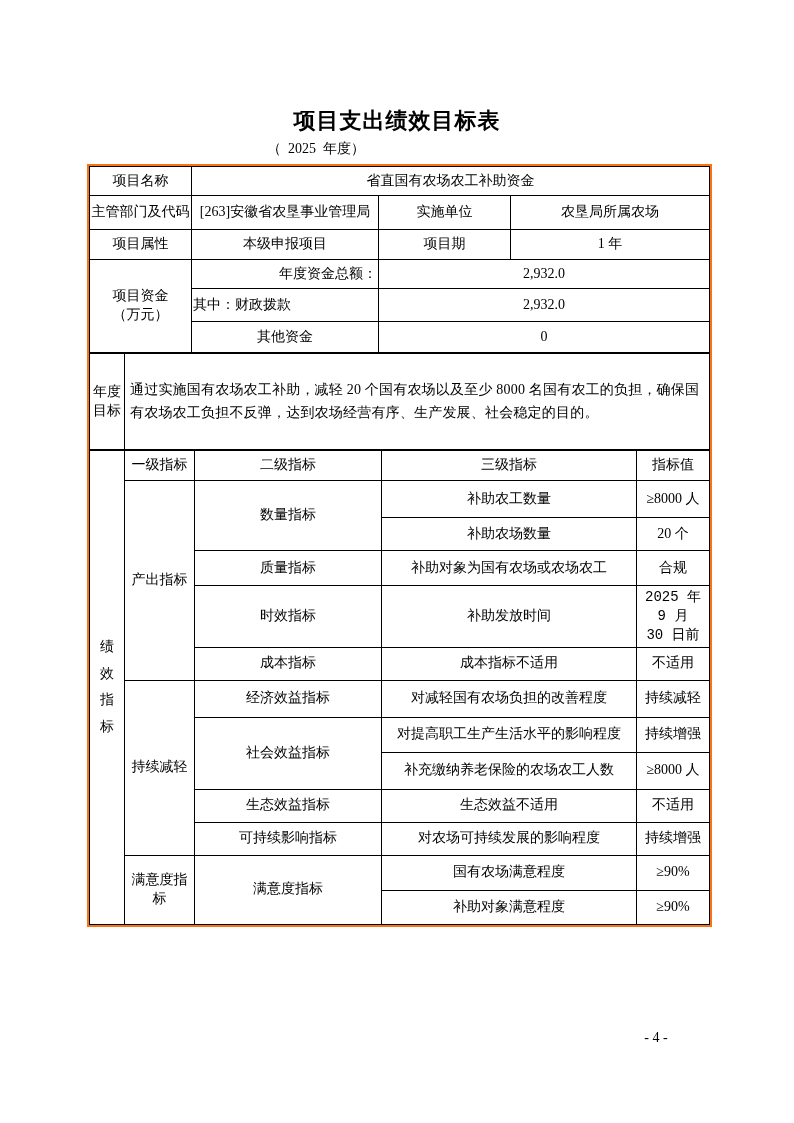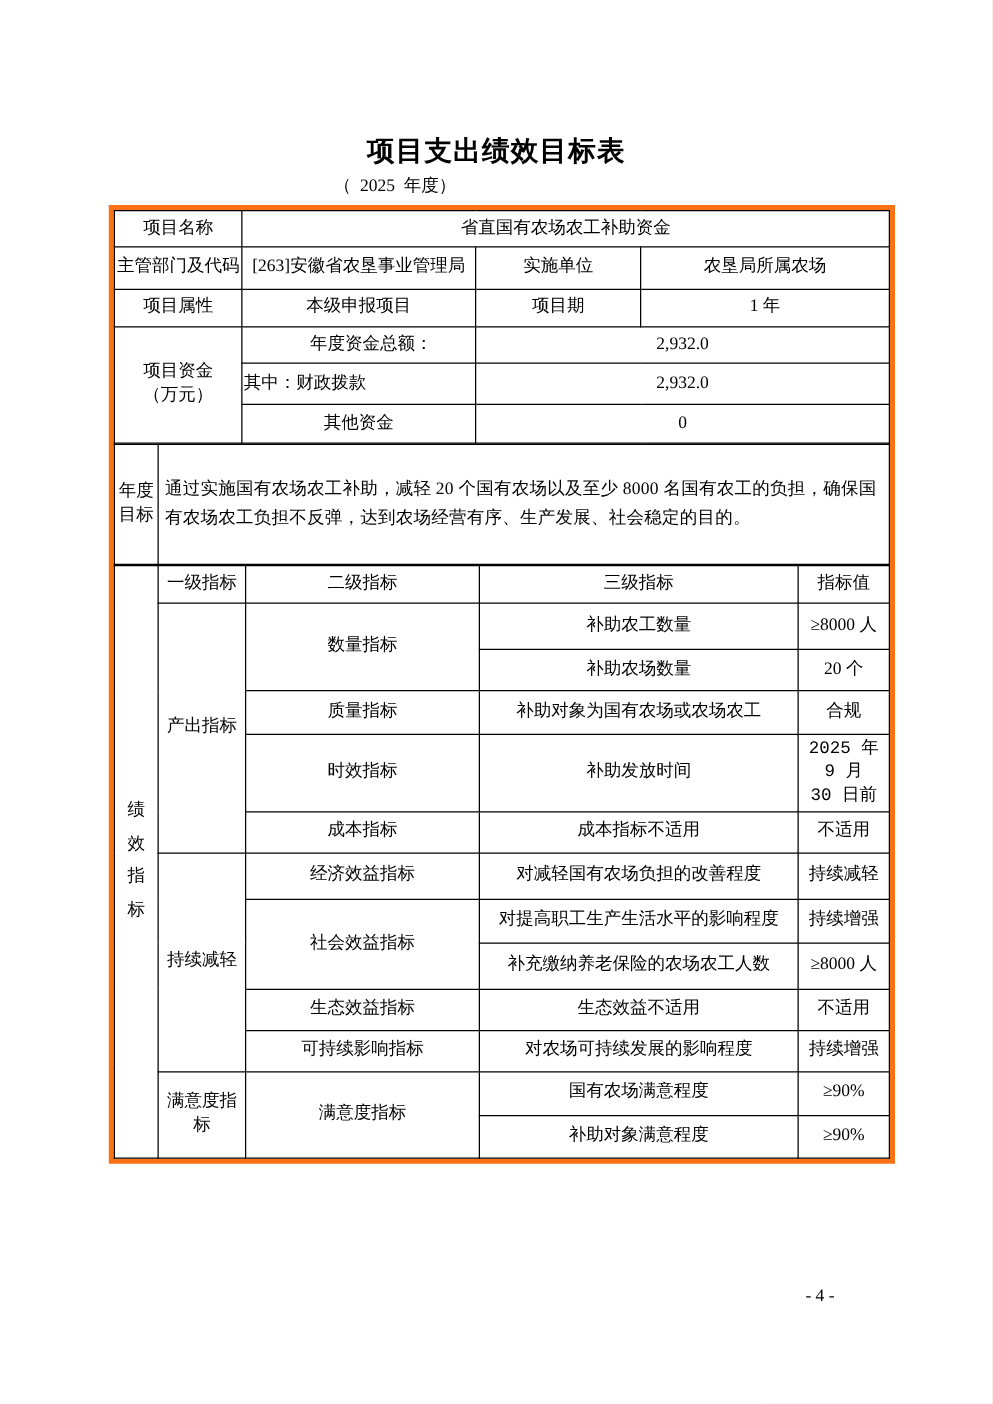--- a/index.html
+++ b/index.html
@@ -18,37 +18,37 @@
     font-family: "DejaVu Sans", "Liberation Sans", sans-serif;
     font-weight: 700; font-size: 22px; letter-spacing: 1px;
     margin: 0;
   }
   .subtitle {
     position: absolute; top: 140px; left: 0; width: 632px;
     text-align: center; font-size: 14px; white-space: pre;
   }
   .tables {
     position: absolute; left: 87px; top: 164px; width: 621px;
-    border: 4px solid #f97316;
+    border: 2px solid #f97316;
   }
   table {
     border-collapse: collapse; table-layout: fixed;
     width: 620px; font-size: 14px;
   }
   td {
     border: 1px solid #000;
     text-align: center; vertical-align: middle;
     padding: 2px 1px;
     line-height: 1.35;
     overflow: hidden;
     word-break: break-all;
   }
   .c1 { padding-left: 0; padding-right: 0; }
   .pre { white-space: pre-line; font-family: Liberation Mono, monospace; }
-  .left { text-align: center; padding-left: 21px; }
+  .left { text-align: right; padding-left: 21px; }
   .indent { text-align: left; }
   .goal-text {
     text-align: left; padding: 0 5px;
     line-height: 1.62; letter-spacing: 0.2px;
     word-break: break-all;
   }
   .vertical-label div {
     width: 15px; margin: 0 auto;
     word-break: break-all; line-height: 1.9;
   }

